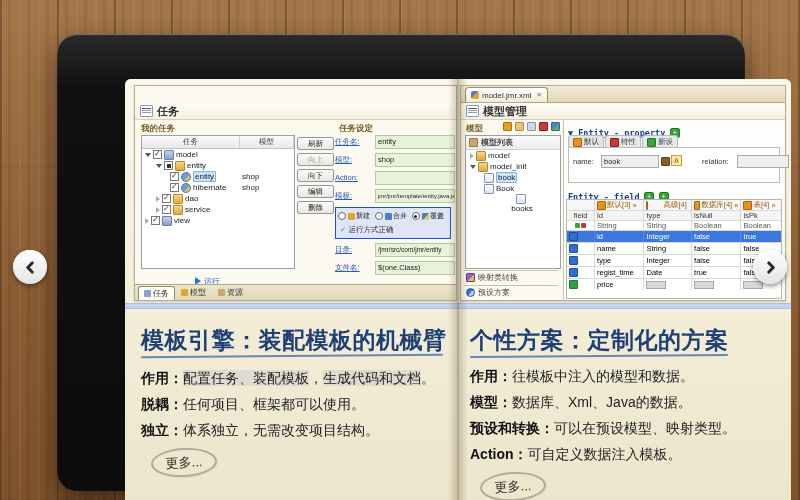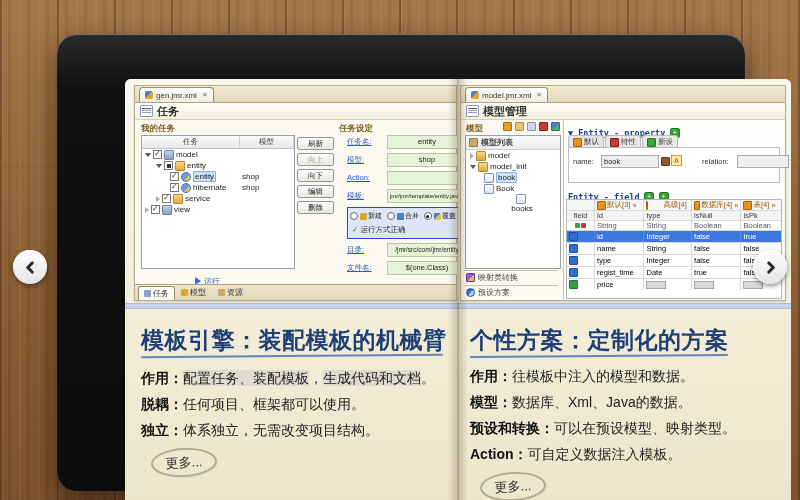--- a/index.html
+++ b/index.html
@@ -92,27 +92,20 @@
   .navbtn{position:absolute;top:250px;width:34px;height:34px;border-radius:50%;background:linear-gradient(180deg,#ffffff,#e4e4e4);box-shadow:0 2px 5px rgba(0,0,0,0.45), inset 0 1px 0 #fff;display:flex;align-items:center;justify-content:center;cursor:pointer;}
 </style>
 </head>
 <body>
 
 <div class="book">
   <div class="pages">
 
     <div class="page pl">
       <div class="shot sl">
-        <div class="tabbar">
-          <div class="etab">
-            <span class="tab-ic"></span>
-            <span>gen.jmr.xml</span>
-            <span class="xclose">✕</span>
-          </div>
-        </div>
         <div class="vhdr">
           <span class="view-ic"></span>
           <span>任务</span>
         </div>
 
         <div class="gtitle" style="position:absolute;left:6px;top:37px;">我的任务</div>
 
         <div class="ttable" style="left:6px;top:49px;width:152px;height:132px;">
           <div class="thead">
             <div style="width:97px;">任务</div>
@@ -134,20 +127,26 @@
             <span class="cbx ck"></span>
             <span class="ic gear"></span>
             <span class="sel-label">entity</span>
             <span class="tmodel">shop</span>
           </div>
           <div class="trow" style="padding-left:28px;">
             <span class="cbx ck"></span>
             <span class="ic gear"></span>
             <span>hibernate</span>
             <span class="tmodel">shop</span>
+          </div>
+          <div class="trow" style="padding-left:14px;">
+            <span class="tri cl"></span>
+            <span class="cbx ck"></span>
+            <span class="ic fold"></span>
+            <span>dao</span>
           </div>
           <div class="trow" style="padding-left:14px;">
             <span class="tri cl"></span>
             <span class="cbx ck"></span>
             <span class="ic fold"></span>
             <span>service</span>
           </div>
           <div class="trow" style="padding-left:3px;">
             <span class="tri cl"></span>
             <span class="cbx ck"></span>
@@ -162,21 +161,21 @@
           <button>向下</button>
           <button>编辑</button>
           <button>删除</button>
         </div>
 
         <div style="position:absolute;left:60px;top:184px;">
           <span class="play"></span><span class="runlink">运行</span>
         </div>
 
         <div class="gtitle" style="position:absolute;left:204px;top:37px;">任务设定</div>
-        <div style="position:absolute;left:212px;top:49px;width:114px;height:148px;text-align:center;">
+        <div style="position:absolute;left:200px;top:49px;width:114px;height:148px;">
           <div class="frow" style="left:0;top:0;width:114px;">
             <span class="flabel">任务名:</span>
             <span class="finput">entity</span>
           </div>
           <div class="frow" style="left:0;top:18px;width:114px;">
             <span class="flabel">模型:</span>
             <span class="finput">shop</span>
           </div>
           <div class="frow" style="left:0;top:36px;width:114px;">
             <span class="flabel">Action:</span>

